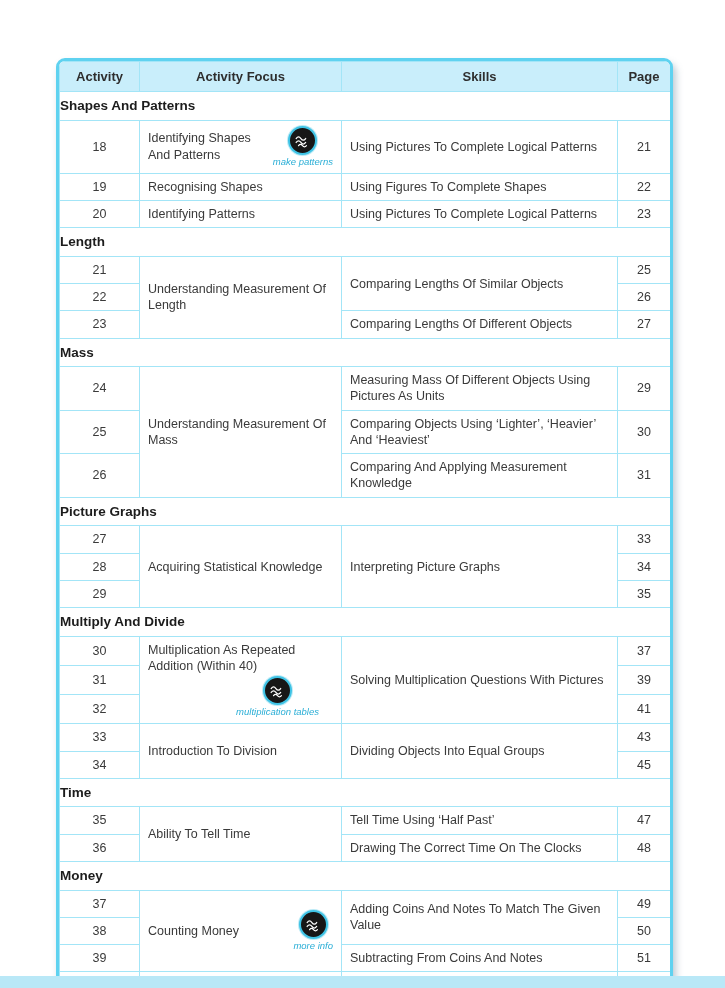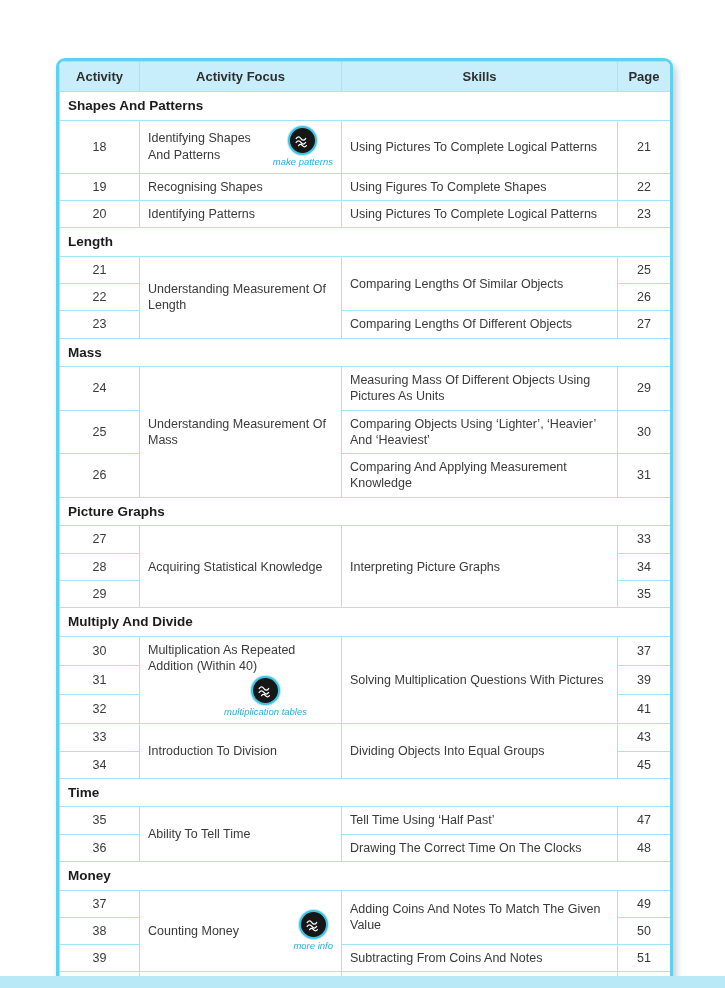--- a/index.html
+++ b/index.html
@@ -28,27 +28,27 @@
   table{border-collapse:collapse;table-layout:fixed;width:100%;}
   th,td{border:1px solid var(--grid-line);vertical-align:middle;overflow:hidden;}
   thead th{
     background:var(--header-bg);color:var(--header-text);
     font-size:13px;font-weight:bold;padding:7px 4px;text-align:center;
   }
   td{font-size:12.5px;color:var(--body-text);padding:5px 8px;line-height:1.3;}
   td.col-activity{text-align:center;font-weight:normal;padding:5px 2px;}
   td.col-page{text-align:center;padding:5px 2px;}
   td.section-title{
-    font-weight:bold;color:var(--section-text);font-size:13.5px;padding:5px 8px;
+    font-weight:bold;color:var(--section-text);font-size:13.5px;padding:5px 0;
   }
   .focus-wrap{display:flex;align-items:center;gap:4px;width:100%;}
   .focus-text{flex:1 1 auto;}
   .focus-wrap.below{flex-direction:column;align-items:stretch;gap:2px;}
   .focus-wrap.below .focus-text{flex:0 0 auto;}
-  .focus-wrap.below .badge{align-self:flex-end;margin-right:26px;}
+  .focus-wrap.below .badge{align-self:flex-end;margin-right:14px;}
   .badge{display:flex;flex-direction:column;align-items:center;flex:0 0 auto;}
   .badge-circle{
     width:25px;height:25px;border-radius:50%;
     background:var(--stamp-bg);border:2px solid var(--stamp-ring);
     box-shadow:0 0 0 1px rgba(63,195,229,0.35);
     display:flex;align-items:center;justify-content:center;
   }
   .badge-circle svg{width:19px;height:19px;display:block;}
   .badge-circle svg path{stroke:#ffffff;fill:none;stroke-width:1.6;stroke-linecap:round;}
   .badge-caption{

